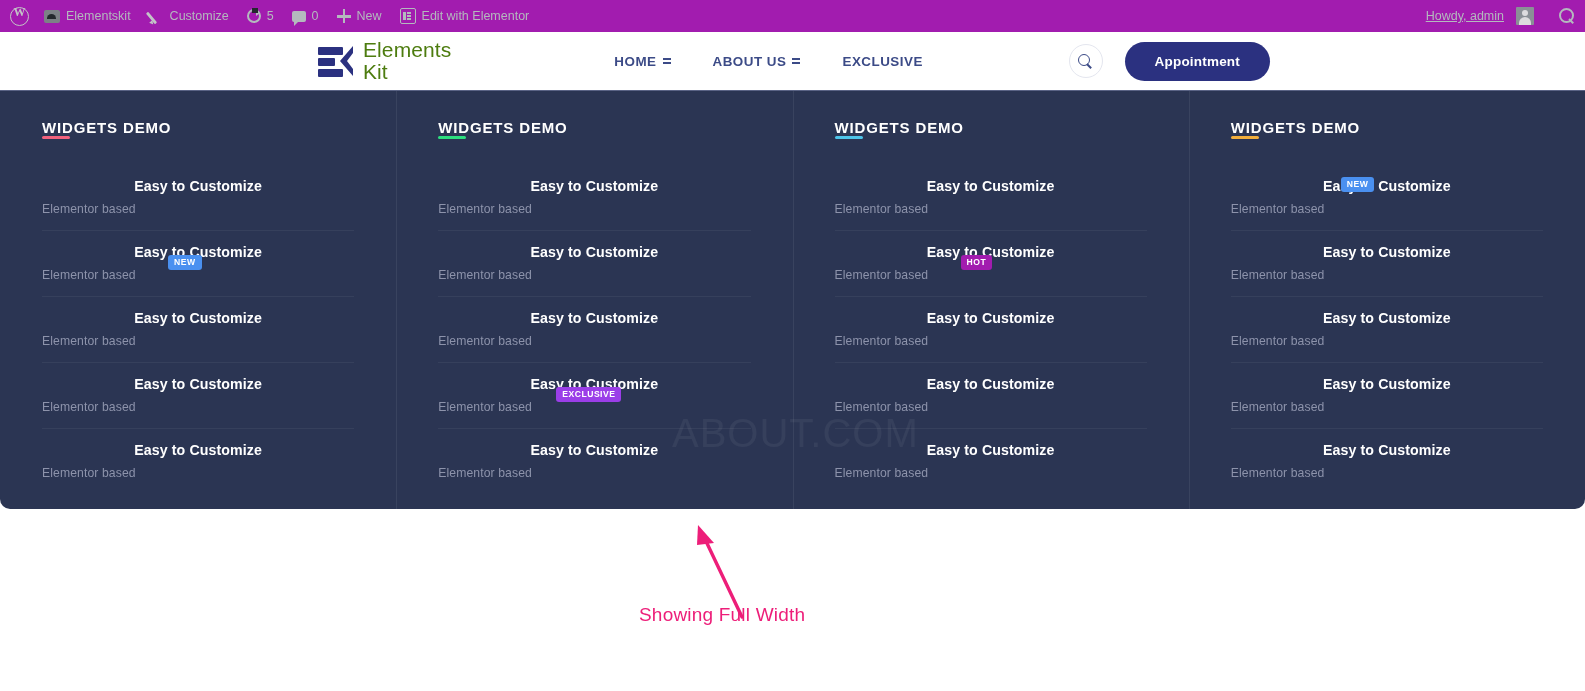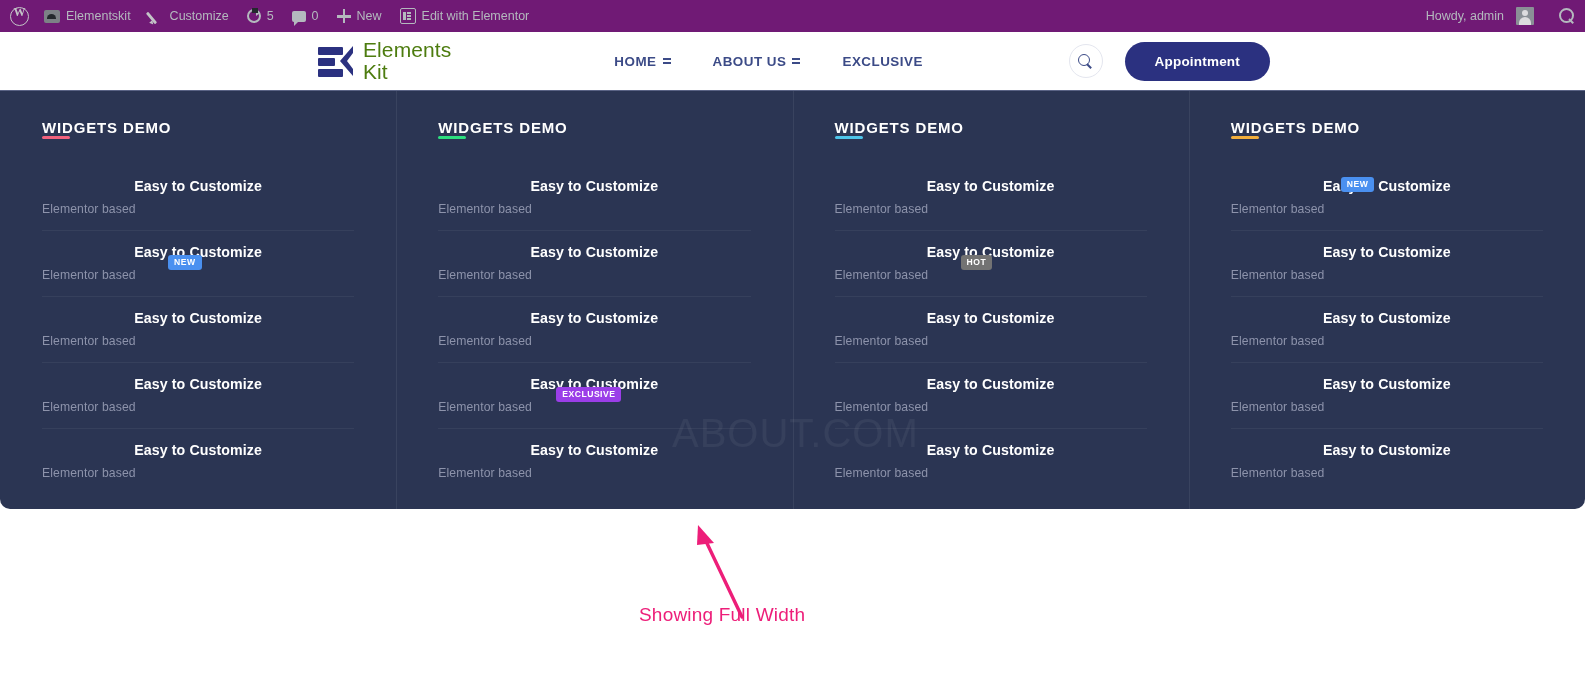--- a/index.html
+++ b/index.html
@@ -6,28 +6,28 @@
   html, body {
     width: 1585px; height: 691px;
     background: #ffffff;
     font-family: "Liberation Sans", sans-serif;
     overflow: hidden;
   }
 
   
   .wp-adminbar {
     height: 32px; width: 100%;
-    background: #701a75;
+    background: #a21caf;
     display: flex; align-items: center;
     color: #b4b9be;
     font-size: 12.5px;
     position: relative;
   }
   .ab-left { display: flex; align-items: center; }
-  .ab-right { display: flex; align-items: center; margin-left: auto; padding-right: 10px; }
+  .ab-right { display: flex; align-items: center; margin-left: auto; padding-right: 10px; text-decoration: underline; }
   .ab-item {
     display: flex; align-items: center; gap: 6px;
     padding: 0 9px; height: 32px;
     color: #b4b9be; white-space: nowrap;
   }
   .ab-item.first { padding-left: 10px; padding-right: 6px; }
   .ab-icon { display: inline-flex; align-items: center; justify-content: center; }
   .wp-logo-circle {
     width: 19px; height: 19px; border-radius: 50%;
     border: 1.7px solid #c3c4c7; position: relative;
@@ -455,21 +455,21 @@
           <div class="wi-row">
             <div class="wi-title">Easy to Customize</div>
           </div>
           <div class="wi-sub">Elementor based</div>
         </li>
         <li class="widget-item">
           <div class="wi-row">
             <div class="wi-title">Easy to Customize</div>
           </div>
           <div class="wi-sub">Elementor based</div>
-          <span class="badge pos-side" style="background: #737373;">HOT</span>
+          <span class="badge pos-side" style="background: #a21caf;">HOT</span>
         </li>
         <li class="widget-item">
           <div class="wi-row">
             <div class="wi-title">Easy to Customize</div>
           </div>
           <div class="wi-sub">Elementor based</div>
         </li>
         <li class="widget-item">
           <div class="wi-row">
             <div class="wi-title">Easy to Customize</div>

